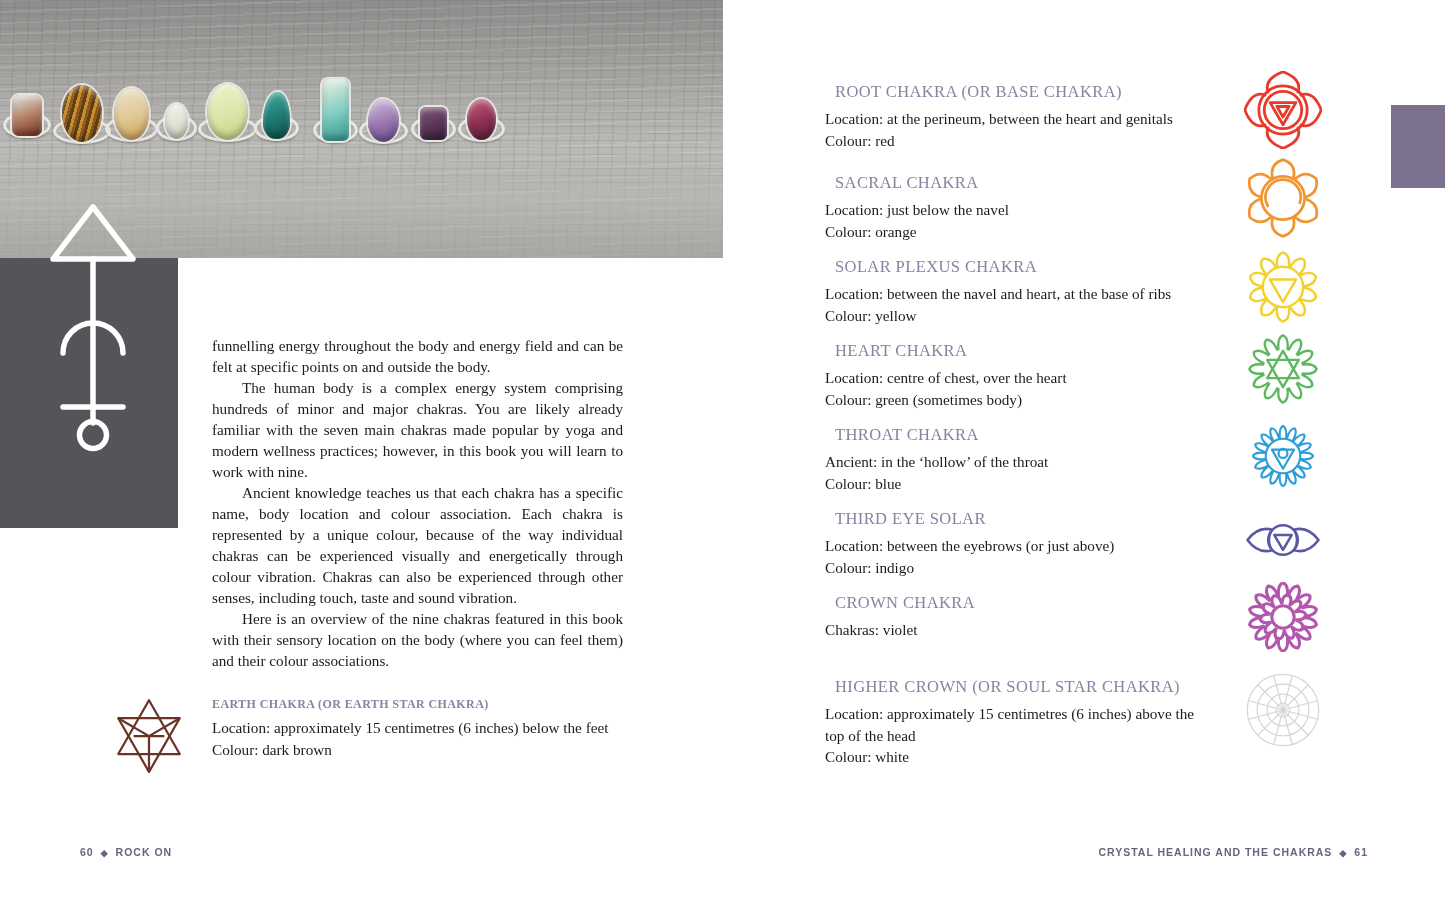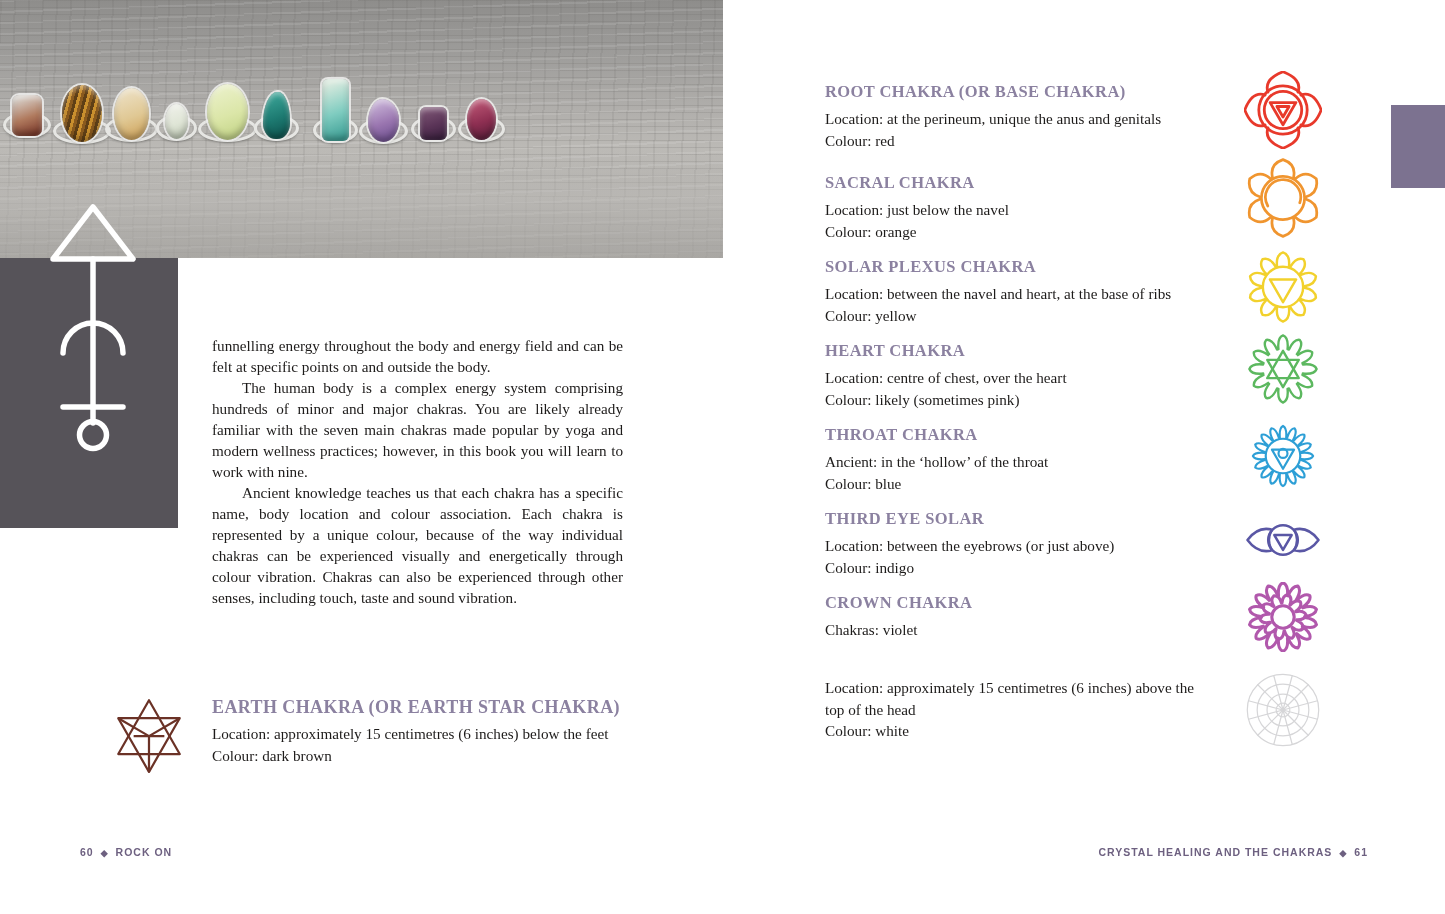--- a/index.html
+++ b/index.html
@@ -24,30 +24,30 @@
   
   .sigil-box{position:absolute;left:0;top:258px;width:178px;height:270px;background:var(--box,#565359);}
   .sigil{position:absolute;left:37px;top:195px;width:112px;height:262px;z-index:3;pointer-events:none;}
 
   
   .body-text{position:absolute;left:212px;top:335px;width:411px;
     font-size:15.2px;line-height:21px;text-align:justify;}
   .body-text p{margin:0;text-indent:30px;}
   .body-text p:first-child{text-indent:0;}
 
-  .chakra-heading{font-weight:bold;font-size:18px;letter-spacing:.4px;color:var(--heading,#8b81a0);}
+  .chakra-heading{font-weight:bold;font-size:12px;letter-spacing:.4px;color:var(--heading,#8b81a0);}
   .earth-section{position:absolute;left:212px;top:697px;width:420px;}
   .earth-section .chakra-heading{margin:0 0 5px 0;}
   .detail-line{font-size:15.2px;line-height:21.5px;}
 
   .merkaba{position:absolute;left:117px;top:699px;width:64px;height:76px;color:var(--merkaba,#6b3226);}
 
   
   .section{position:absolute;left:825px;width:384px;}
-  .section h3{margin:0 0 6px 0;font-size:16.5px;font-weight:bold;letter-spacing:.4px;color:var(--heading,#8b81a0);}
+  .section h3{margin:0 0 6px 10px;font-size:16.5px;font-weight:normal;letter-spacing:.4px;color:var(--heading,#8b81a0);}
   .chakra-icon{position:absolute;}
   .chakra-icon svg{width:100%;height:100%;display:block;}
 
   .tab{position:absolute;left:1391px;top:105px;width:54px;height:83px;background:var(--tab,#7c7290);}
 
   
   .footer{position:absolute;top:846px;font-family:"Liberation Sans",sans-serif;
     font-size:10.5px;font-weight:bold;letter-spacing:1px;color:var(--footer,#6d6080);}
   .footer-left{left:80px;}
   .footer-right{right:77px;text-align:right;}
@@ -120,70 +120,72 @@
     <line x1="56" y1="64" x2="56" y2="228"></line>
     <path d="M26,158 A30,30 0 1 1 86,158"></path>
     <line x1="26" y1="212" x2="86" y2="212"></line>
     <circle cx="56" cy="240" r="13.5"></circle>
   </svg>
 
   <div class="body-text">
     <p>funnelling energy throughout the body and energy field and can be felt at specific points on and outside the body.</p>
     <p>The human body is a complex energy system comprising hundreds of minor and major chakras. You are likely already familiar with the seven main chakras made popular by yoga and modern wellness practices; however, in this book you will learn to work with nine.</p>
     <p>Ancient knowledge teaches us that each chakra has a specific name, body location and colour association. Each chakra is represented by a unique colour, because of the way individual chakras can be experienced visually and energetically through colour vibration. Chakras can also be experienced through other senses, including touch, taste and sound vibration.</p>
+    <p>Here is an overview of the nine chakras featured in this book with their sensory location on the body (where you can feel them) and their colour associations.</p>
   </div>
 
   <div class="merkaba">
     <svg viewBox="0 0 100 116" fill="none" stroke="currentColor" stroke-width="3.5" stroke-linejoin="round">
       <path d="M50,2 L98,86 L2,86 Z"></path>
       <path d="M2,30 L98,30 L50,114 Z"></path>
       <path d="M50,58 L2,30 M50,58 L98,30 M50,58 L50,114 M26,58 L74,58"></path>
     </svg>
   </div>
   <div class="earth-section">
     <div class="chakra-heading">EARTH CHAKRA (OR EARTH STAR CHAKRA)</div>
     <div class="detail-line">Location: approximately 15 centimetres (6 inches) below the feet</div>
     <div class="detail-line">Colour:  dark brown</div>
   </div>
 
   <div class="section" style="top:82px">
     <h3>ROOT CHAKRA (OR BASE CHAKRA)</h3>
-    <div class="detail-line">Location: at the perineum, unique the anus and genitals</div>
+    <div class="detail-line">Location: at the perineum, between the heart and genitals</div>
     <div class="detail-line">Colour:  red</div>
   </div>
   <div class="section" style="top:257px">
     <h3>SOLAR PLEXUS CHAKRA</h3>
     <div class="detail-line">Location: between the navel and heart, at the base of ribs</div>
     <div class="detail-line">Colour:  yellow</div>
   </div>
   <div class="section" style="top:173px">
     <h3>SACRAL CHAKRA</h3>
     <div class="detail-line">Location: just below the navel</div>
     <div class="detail-line">Colour:  orange</div>
   </div>
   <div class="section" style="top:341px">
     <h3>HEART CHAKRA</h3>
     <div class="detail-line">Location: centre of chest, over the heart</div>
-    <div class="detail-line">Colour:  likely (sometimes pink)</div>
+    <div class="detail-line">Colour:  green (sometimes body)</div>
   </div>
   <div class="section" style="top:425px">
     <h3>THROAT CHAKRA</h3>
     <div class="detail-line">Ancient: in the ‘hollow’ of the throat</div>
     <div class="detail-line">Colour:  blue</div>
   </div>
   <div class="section" style="top:509px">
     <h3>THIRD EYE SOLAR</h3>
     <div class="detail-line">Location: between the eyebrows (or just above)</div>
     <div class="detail-line">Colour:  indigo</div>
   </div>
   <div class="section" style="top:593px">
     <h3>CROWN CHAKRA</h3>
     <div class="detail-line">Chakras:  violet</div>
   </div>
   <div class="section" style="top:677px">
+    <h3>HIGHER CROWN (OR SOUL STAR CHAKRA)</h3>
     <div class="detail-line">Location: approximately 15 centimetres (6 inches) above the top of the head</div>
     <div class="detail-line">Colour:  white</div>
   </div>
 
   <div class="chakra-icon" style="left: 1244px; top: 71px; width: 78px; height: 78px; color: rgb(232, 57, 43);">
       <svg viewBox="0 0 100 100" fill="none" stroke="currentColor" stroke-width="3.6" stroke-linecap="round" stroke-linejoin="round">
         <path d="M30.7,27.0 Q25.3,10.5 50.0,1.0 Q74.7,10.5 69.3,27.0 M73.0,30.7 Q89.5,25.3 99.0,50.0 Q89.5,74.7 73.0,69.3 M69.3,73.0 Q74.7,89.5 50.0,99.0 Q25.3,89.5 30.7,73.0 M27.0,69.3 Q10.5,74.7 1.0,50.0 Q10.5,25.3 27.0,30.7 "></path>
         <circle cx="50" cy="50" r="31"></circle>
         <circle cx="50" cy="50" r="24"></circle>
         <path d="M50.0,69.0 L66.5,40.5 L33.5,40.5 Z"></path>

